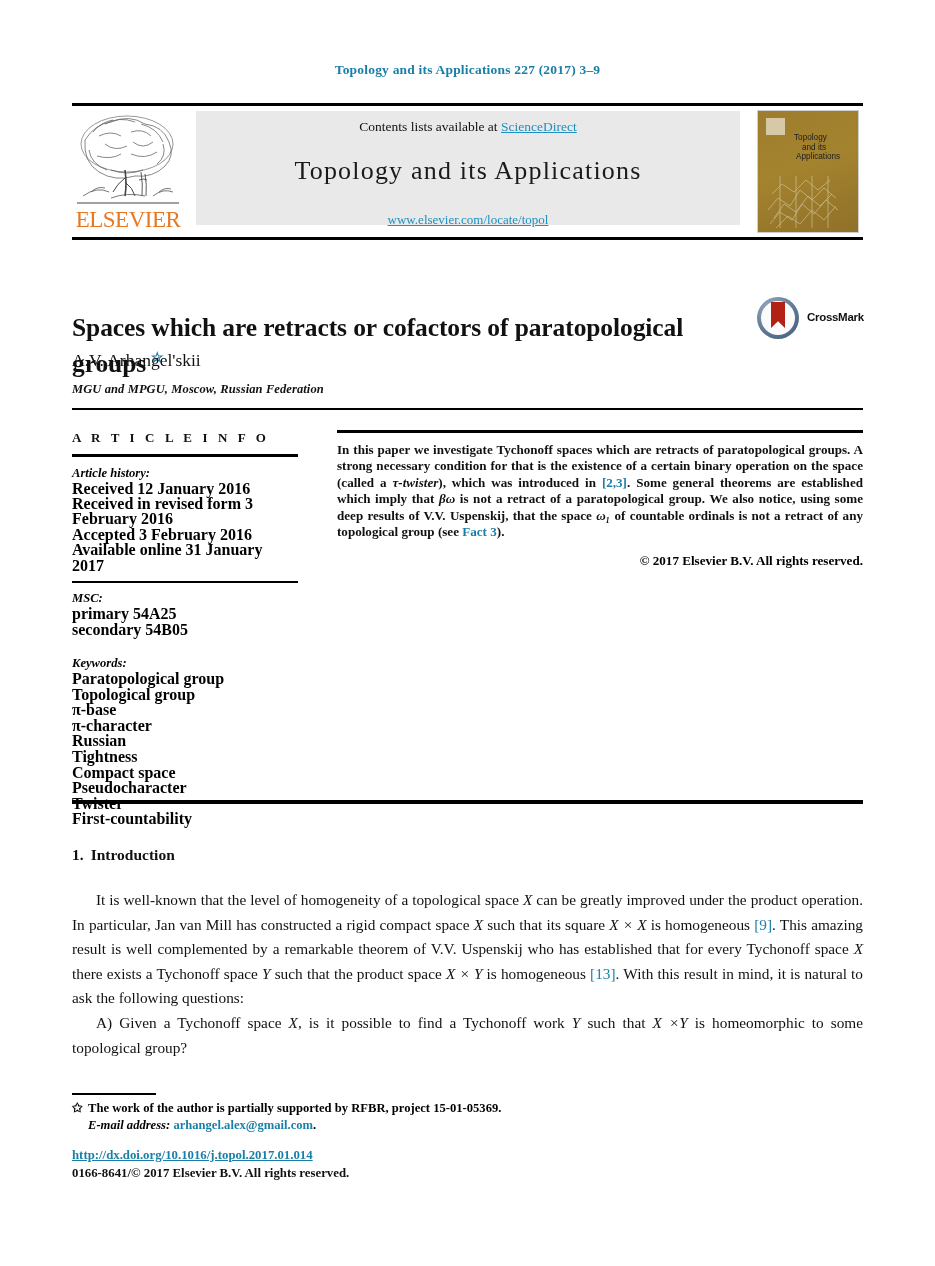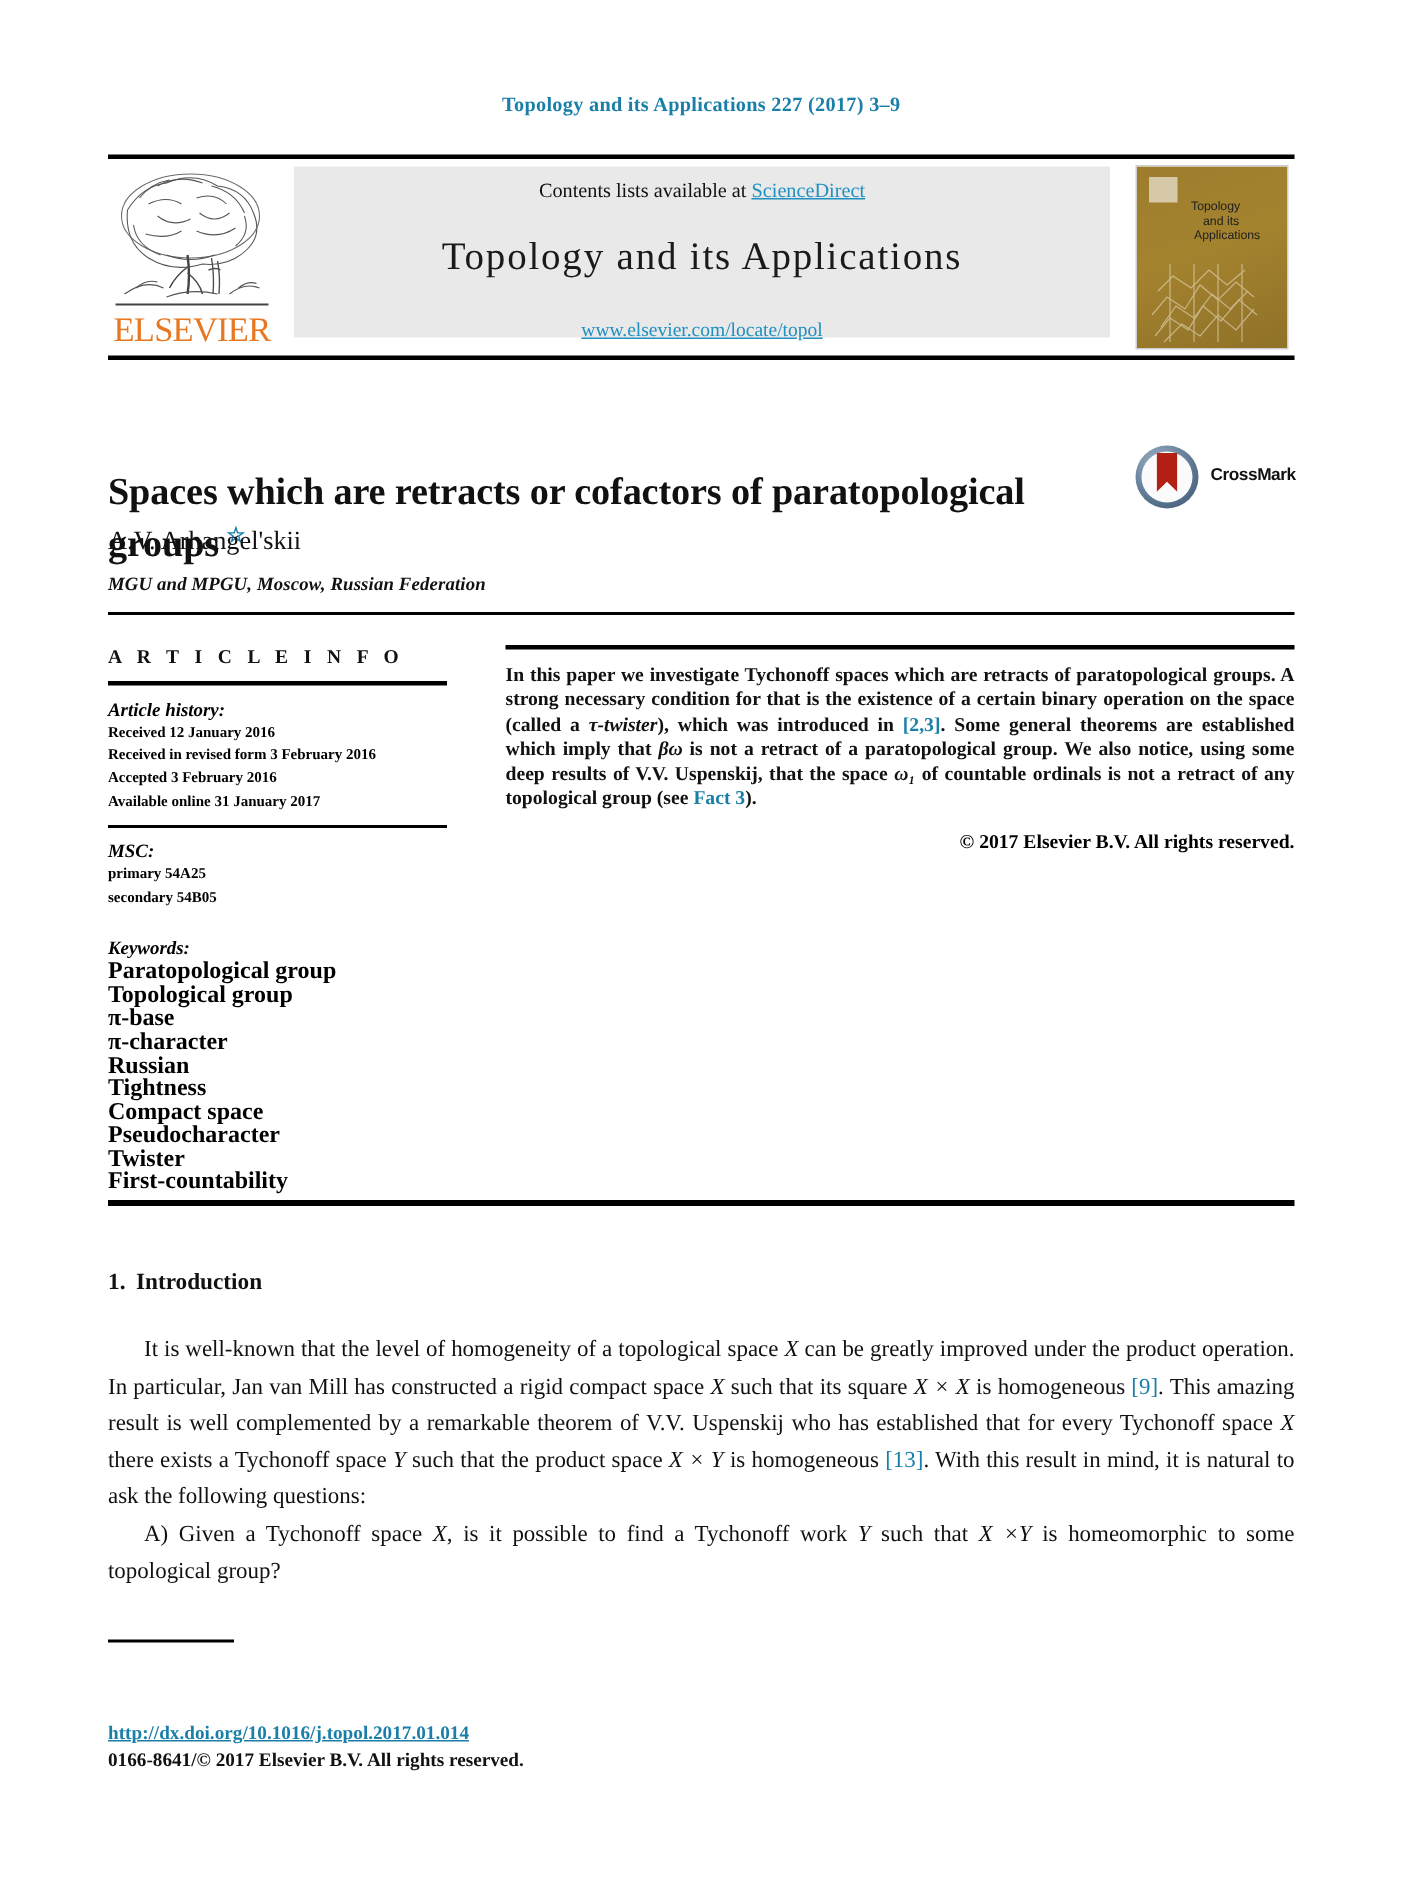--- a/index.html
+++ b/index.html
@@ -238,21 +238,21 @@
     background: #000;
     margin-bottom: 9px;
   }
   .meta-label {
     font-style: italic;
     font-weight: bold;
     font-size: 12.6px;
     margin-top: 0;
   }
   .meta-line {
-    font-size: 10px;
+    font-size: 16px;
     line-height: 15.4px;
     font-weight: bold;
   }
   .hist-rule {
     height: 2.2px;
     background: #000;
     margin: 8px 0 8px 0;
   }
   .kw-block { margin-top: 19px; }
   .kw-item {
@@ -475,16 +475,20 @@
   <div class="rule-thick-bottom"></div>
 
   <div class="section-title"><span class="num">1.</span><span>Introduction</span></div>
 
   <div class="body-text">
     <p class="indent"><span>It is well-known that the level of homogeneity of a topological space </span><span class="mathit">X</span><span> can be greatly improved under the product operation. In particular, Jan van Mill has constructed a rigid compact space </span><span class="mathit">X</span><span> such that its square </span><span class="mathit">X × X</span><span> is homogeneous </span><a class="ref" href="#">[9]</a><span>. This amazing result is well complemented by a remarkable theorem of V.V. Uspenskij who has established that for every Tychonoff space </span><span class="mathit">X</span><span> there exists a Tychonoff space </span><span class="mathit">Y</span><span> such that the product space </span><span class="mathit">X × Y</span><span> is homogeneous </span><a class="ref" href="#">[13]</a><span>. With this result in mind, it is natural to ask the following questions:</span></p>
     <p class="indent"><span>A) Given a Tychonoff space </span><span class="mathit">X</span><span>, is it possible to find a Tychonoff work </span><span class="mathit">Y</span><span> such that </span><span class="mathit">X ×Y</span><span> is homeomorphic to some topological group?</span></p>
   </div>
 
   <div class="foot-rule"></div>
+  <div class="footnote">
+    <div><span class="fn-star">✩</span><span>The work of the author is partially supported by RFBR, project 15-01-05369.</span></div>
+    <div class="fn-2"><span class="fn-email-lbl">E-mail address:</span> <a class="ref" href="#">arhangel.alex@gmail.com</a><span>.</span></div>
+  </div>
   <a class="doi-line" href="#">http://dx.doi.org/10.1016/j.topol.2017.01.014</a>
   <div class="issn-line">0166-8641/© 2017 Elsevier B.V. All rights reserved.</div>
 
 </div>
 
 </body></html>

